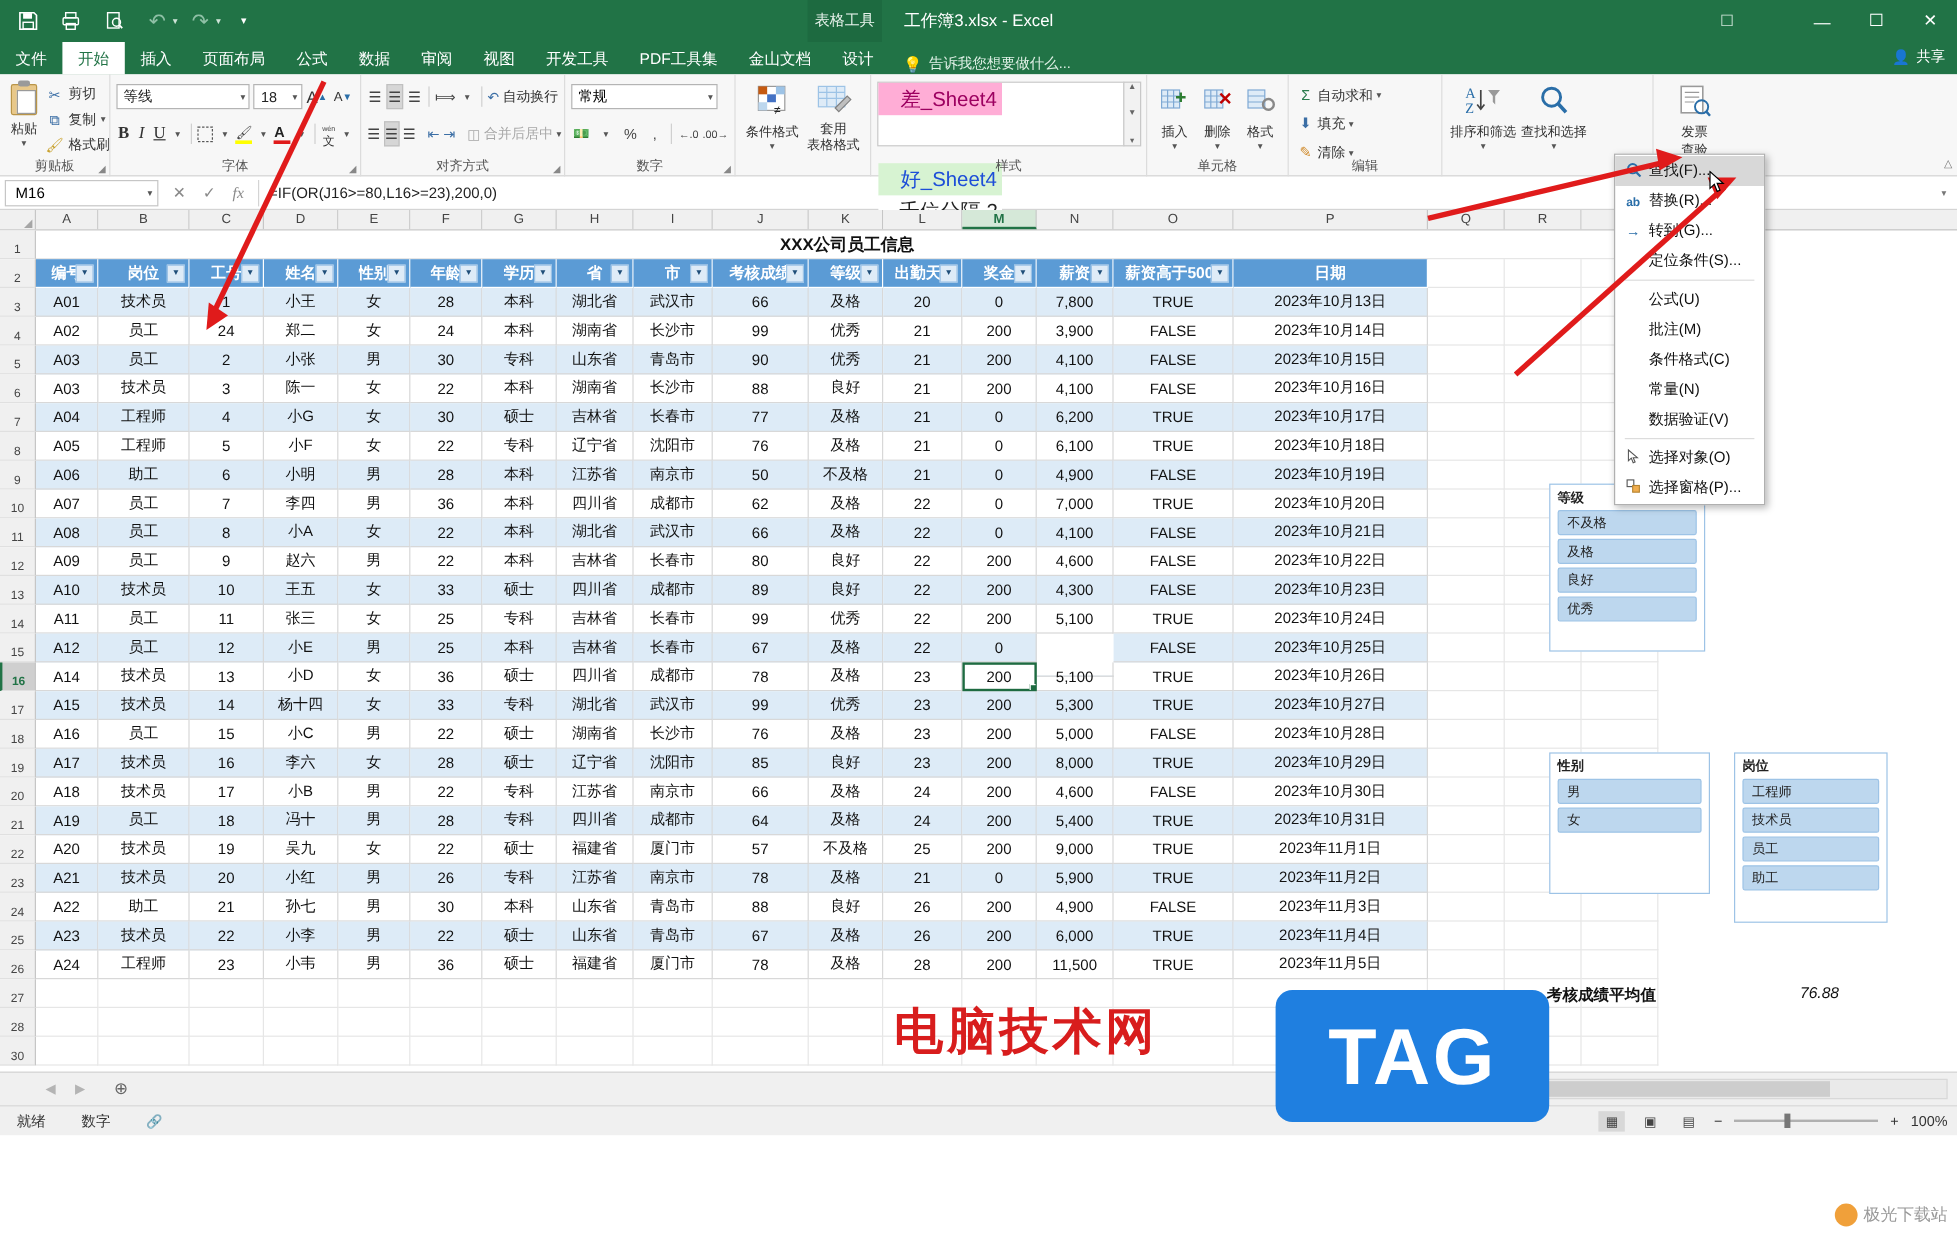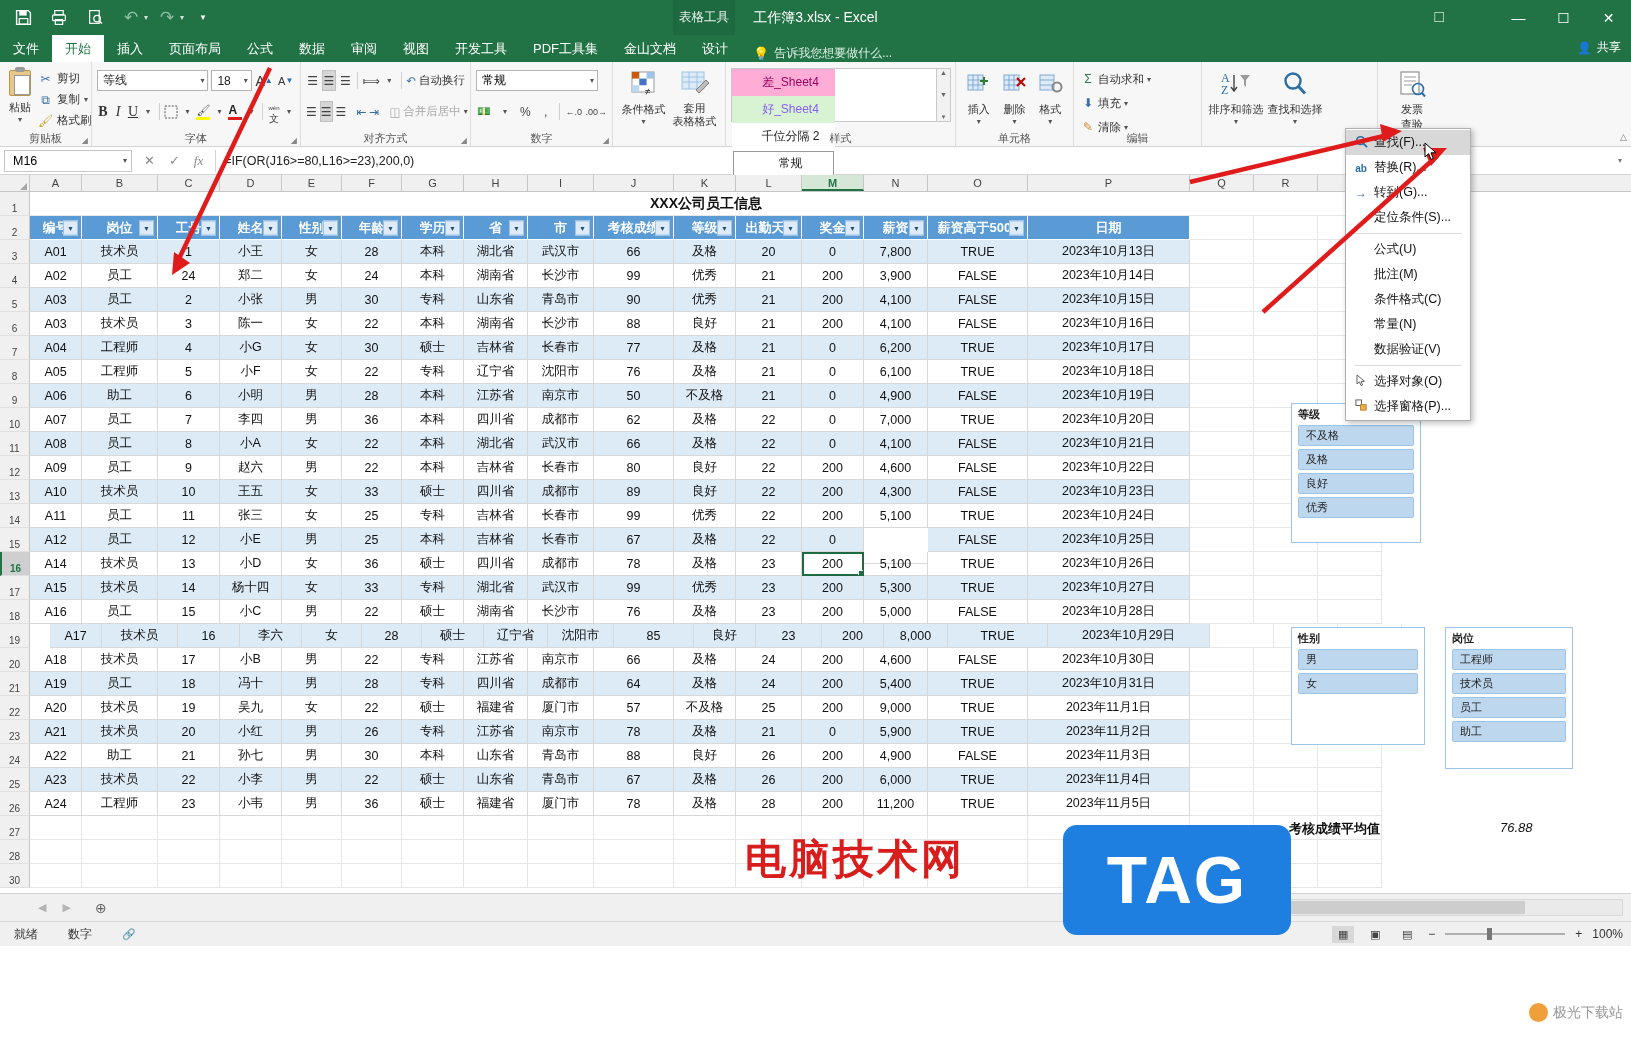--- a/index.html
+++ b/index.html
@@ -85,23 +85,23 @@
             align-items:center; padding:0 3px 0 5px; font-size:12px; }
   .numfmt .cr { margin-left:auto; font-size:8px; color:#555; }
 
   
   #g-styles-a { width:113px; }
   .bigbtn { width:52px; text-align:center; font-size:11px; color:#333; padding-top:1px; }
   .bigbtn .gl { height:36px; display:flex; align-items:center; justify-content:center; }
   #g-styles-b { width:230px; }
   .cellstyles { border:1px solid #c8c8c8; background:#fff; width:206px; height:54px;
                 display:flex; flex-wrap:wrap; margin-top:3px; position:relative; }
-  .cs { width:103px; height:27px; line-height:27px; text-align:center; font-size:12px;padding-left:14px; }
+  .cs { width:103px; height:27px; line-height:27px; text-align:center; font-size:17px;padding-left:14px; }
   .cs.bad  { background:#ffadd6; color:#9c0060; }
-  .cs.good { background:#d7f3d2; color:#8b5cf6; }
+  .cs.good { background:#d7f3d2; color:#1d4ed8;margin-top:40px; }
   .cs.plain{ background:#fff; color:#222; }
   .cs.sel  { background:#fff; color:#222; outline:1.5px solid #9a9a9a; outline-offset:-2px; }
   .csscroll { position:absolute; right:-16px; top:0; width:15px; height:54px;
               border:1px solid #c8c8c8; background:#f2f2f2; display:flex; flex-direction:column;
               justify-content:space-between; align-items:center; font-size:7px; color:#666; }
 
   
   #g-cells { width:118px; }
   
   #g-edit { width:128px; }
@@ -1047,21 +1047,21 @@
         <div class="cell" style="width: 62px;">200</div>
         <div class="cell" style="width: 64px;">5,000</div>
         <div class="cell" style="width: 100px;">FALSE</div>
         <div class="cell" style="width: 162px;">2023年10月28日</div>
         <div class="cell empty" style="width: 64px;"></div>
         <div class="cell empty" style="width: 64px;"></div>
         <div class="cell empty" style="width: 64px;"></div>
       </div>
       <div class="row">
         <div class="rh">19</div>
-        <div class="cell band" style="width: 52px; margin-left: 20px;">A17</div>
+        <div class="cell band" style="width: 52px;">A17</div>
         <div class="cell band" style="width: 76px;">技术员</div>
         <div class="cell band" style="width: 62px;">16</div>
         <div class="cell band" style="width: 62px;">李六</div>
         <div class="cell band" style="width: 60px;">女</div>
         <div class="cell band" style="width: 60px;">28</div>
         <div class="cell band" style="width: 62px;">硕士</div>
         <div class="cell band" style="width: 64px;">辽宁省</div>
         <div class="cell band" style="width: 66px;">沈阳市</div>
         <div class="cell band" style="width: 80px;">85</div>
         <div class="cell band" style="width: 62px;">良好</div>
@@ -1214,21 +1214,21 @@
         <div class="cell" style="width: 62px;">小韦</div>
         <div class="cell" style="width: 60px;">男</div>
         <div class="cell" style="width: 60px;">36</div>
         <div class="cell" style="width: 62px;">硕士</div>
         <div class="cell" style="width: 64px;">福建省</div>
         <div class="cell" style="width: 66px;">厦门市</div>
         <div class="cell" style="width: 80px;">78</div>
         <div class="cell" style="width: 62px;">及格</div>
         <div class="cell" style="width: 66px;">28</div>
         <div class="cell" style="width: 62px;">200</div>
-        <div class="cell" style="width: 64px;">11,200</div>
+        <div class="cell" style="width: 64px;">11,500</div>
         <div class="cell" style="width: 100px;">TRUE</div>
         <div class="cell" style="width: 162px;">2023年11月5日</div>
         <div class="cell empty" style="width: 64px;"></div>
         <div class="cell empty" style="width: 64px;"></div>
         <div class="cell empty" style="width: 64px;"></div>
       </div>
       <div class="row">
         <div class="rh">27</div>
         <div class="cell empty" style="width: 52px;"></div>
         <div class="cell empty" style="width: 76px;"></div>

